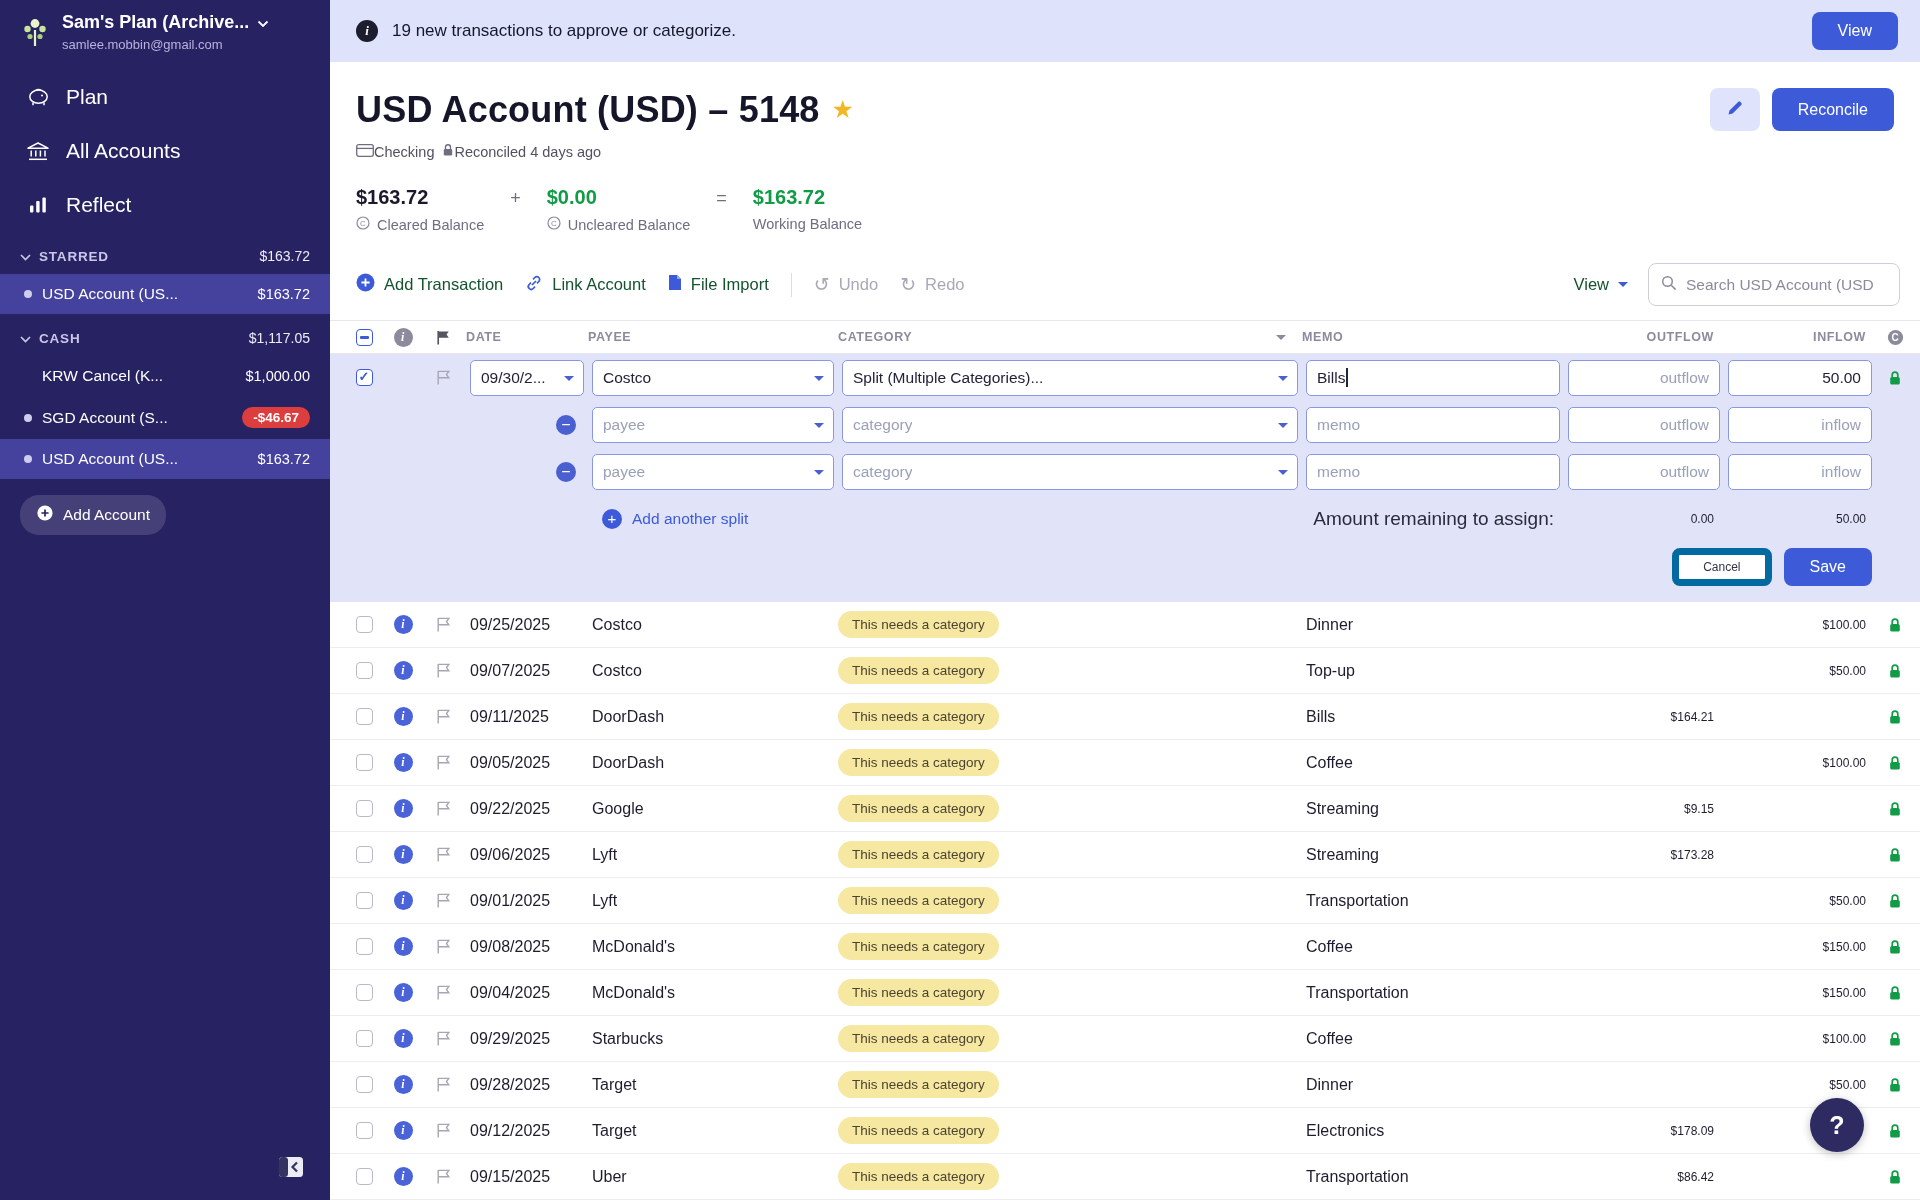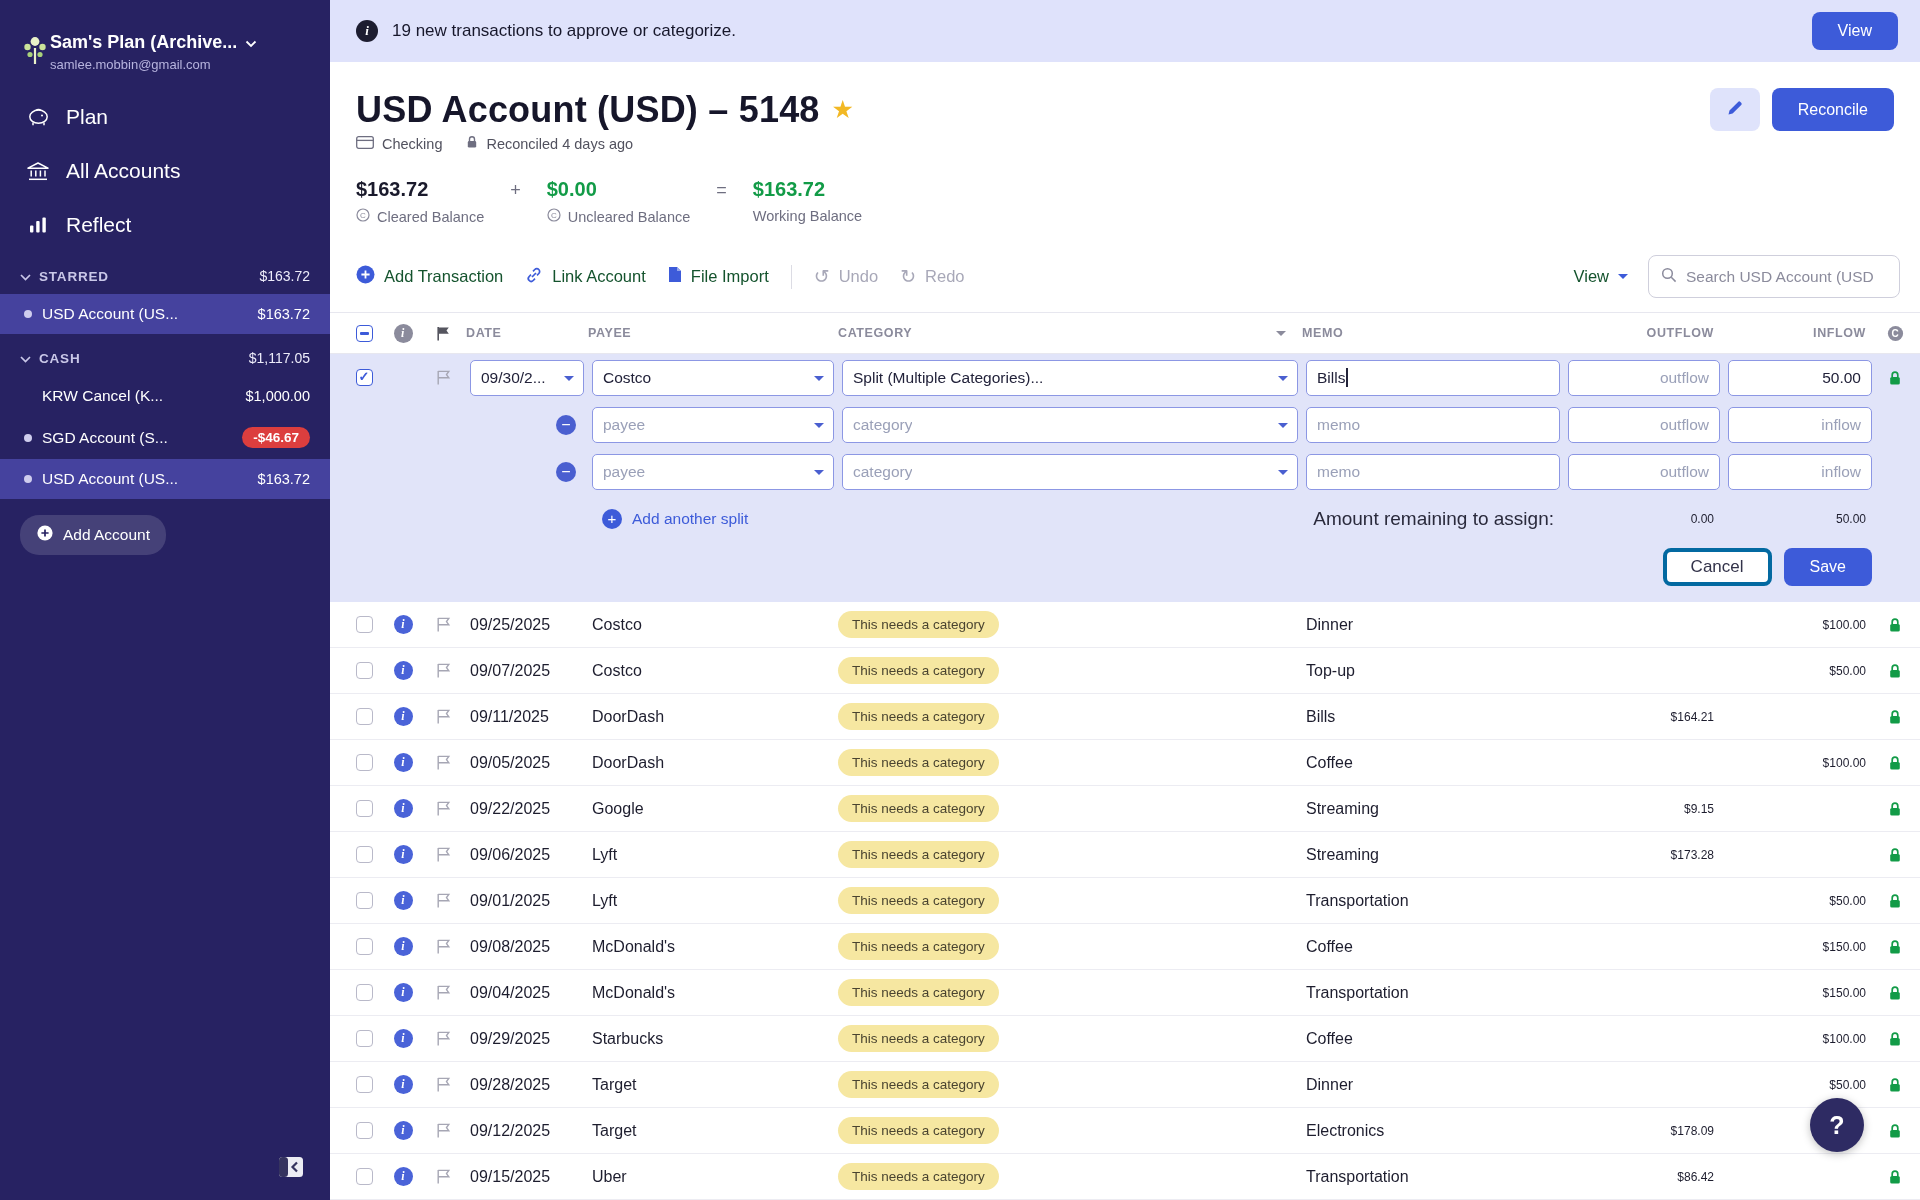--- a/index.html
+++ b/index.html
@@ -1,21 +1,21 @@
 <!DOCTYPE html>
 <html><head>
 <meta charset="utf-8">
 <style>
 *{box-sizing:border-box;margin:0;padding:0}
 html,body{width:1920px;height:1200px;overflow:hidden;font-family:"Liberation Sans",sans-serif;background:#fff;color:#1C1C2E}
 .app{display:flex;width:1920px;height:1200px}
 
 
 .sidebar{width:330px;background:#272262;color:#fff;flex-shrink:0;position:relative;display:flex;flex-direction:column}
-.plan-header{display:flex;gap:0;padding:32px 20px 10px;align-items:center;cursor:pointer}
+.plan-header{display:flex;gap:12px;padding:12px 20px 10px;align-items:flex-end;cursor:pointer}
 .plan-name-row{display:flex;align-items:center;gap:8px}
 .plan-name{font-size:18px;font-weight:bold;white-space:nowrap}
 .plan-email{font-size:13px;color:#B7B4DE;margin-top:4px}
 .nav{margin-top:8px}
 .nav-item{display:flex;align-items:center;gap:16px;padding:15px 26px;font-size:21px;cursor:pointer}
 .nav-icon{width:24px;display:flex;justify-content:center}
 .group-header{display:flex;align-items:center;gap:8px;padding:16px 20px 10px 20px;font-size:13.5px;letter-spacing:.8px;color:#C9C7E8;font-weight:bold;cursor:pointer}
 .group-total{margin-left:auto;font-size:14px;color:#EDECFA;font-weight:normal;letter-spacing:0}
 .account-row{display:flex;align-items:center;padding:11px 20px 11px 24px;font-size:15.5px;gap:10px;cursor:pointer}
 .account-row.selected{background:#45429E}
@@ -33,21 +33,21 @@
 .banner-info{width:22px;height:22px;border-radius:50%;background:#1D1D30;color:#fff;display:inline-flex;align-items:center;justify-content:center;font-size:13px;font-weight:bold;font-style:italic;font-family:"Liberation Serif",serif;flex-shrink:0}
 .banner-msg{font-size:17px;color:#17172B}
 .btn-primary{background:#3D5BD9;color:#fff;border:none;border-radius:8px;padding:10px 26px;font-size:16px;font-family:inherit;cursor:pointer;white-space:nowrap}
 .banner .btn-primary{margin-left:auto}
 .page-head{padding:26px 26px 0}
 .title-row{display:flex;align-items:center;gap:12px}
 h1{font-size:36px;font-weight:bold;color:#16162A;letter-spacing:.2px}
 .star{color:#F2B824;font-size:25px;cursor:pointer;line-height:1}
 .head-actions{margin-left:auto;display:flex;gap:12px}
 .btn-edit{width:50px;height:43px;background:#DFE3FB;border:none;border-radius:8px;display:flex;align-items:center;justify-content:center;cursor:pointer}
-.meta-row{display:flex;align-items:center;gap:8px;margin-top:4px;font-size:14.5px;color:#52525F}
+.meta-row{display:flex;align-items:center;margin-top:12px;font-size:14.5px;color:#52525F}
 .meta-gap{width:8px}
 .balances{display:flex;align-items:flex-start;gap:26px;padding:26px 26px 0}
 .bal-amount{font-size:20px;font-weight:bold;color:#1A1A2C}
 .bal-amount.green{color:#129B47}
 .bal-label{display:flex;align-items:center;gap:7px;font-size:14.5px;color:#6E6E80;margin-top:7px}
 .bal-op{font-size:18px;color:#6E6E80;padding-top:2px}
 .toolbar{display:flex;align-items:center;gap:22px;padding:30px 20px 14px 26px}
 .tool-link{display:flex;align-items:center;gap:9px;color:#14532d;font-size:16.5px;cursor:pointer;white-space:nowrap}
 .tool-link.disabled{color:#A8A8B8;cursor:default}
 .glyph{font-size:19px;line-height:1}
@@ -85,21 +85,21 @@
 .field.right{justify-content:flex-end}
 .field span{white-space:nowrap;overflow:hidden}
 .caret{display:inline-block;width:2px;height:19px;background:#23233A;margin-left:1px;flex-shrink:0}
 .minus-cell{display:flex;justify-content:flex-end;padding-right:12px}
 .minus-icon{width:20px;height:20px;border-radius:50%;background:#4A5FD0;color:#fff;display:inline-flex;align-items:center;justify-content:center;font-size:16px;cursor:pointer;line-height:1}
 .plus-icon{width:20px;height:20px;border-radius:50%;background:#3D5BD9;color:#fff;display:inline-flex;align-items:center;justify-content:center;font-size:15px;line-height:1;flex-shrink:0}
 .addsplit-link{display:flex;align-items:center;gap:10px;color:#3D5BD9;font-size:15.5px;cursor:pointer;padding-left:14px;grid-column:5/7}
 .remaining-label{font-size:19px;color:#2A2A3C;display:flex;justify-content:flex-end;padding-right:10px}
 .amount-cell{display:flex;justify-content:flex-end;font-size:12px;color:#1D1D2E;padding-right:10px}
 .editor-buttons{display:flex;justify-content:flex-end;gap:12px;padding:6px 48px 10px 0}
-.btn-cancel{background:#fff;border:4px solid #0369a1;color:#33334A;border-radius:8px;padding:0 24px;font-size:17px;font-family:inherit;cursor:pointer}
+.btn-cancel{background:#fff;border:7px solid #0369a1;color:#33334A;border-radius:8px;padding:0 24px;font-size:12px;font-family:inherit;cursor:pointer}
 
 
 .tbody{background:#fff}
 .trow{height:46px;border-bottom:1px solid #ECECF2;font-size:16px;cursor:pointer;background:#fff}
 .tcell{color:#1D1D2E;white-space:nowrap;overflow:hidden;padding-left:4px}
 .badge{background:#F6E7A1;color:#4A4430;font-size:13.5px;padding:6px 14px;border-radius:15px;display:inline-block;cursor:pointer}
 .flag-cell{display:flex;justify-content:center;cursor:pointer}
 .lock-cell{display:flex;justify-content:center;cursor:pointer}
 
 

